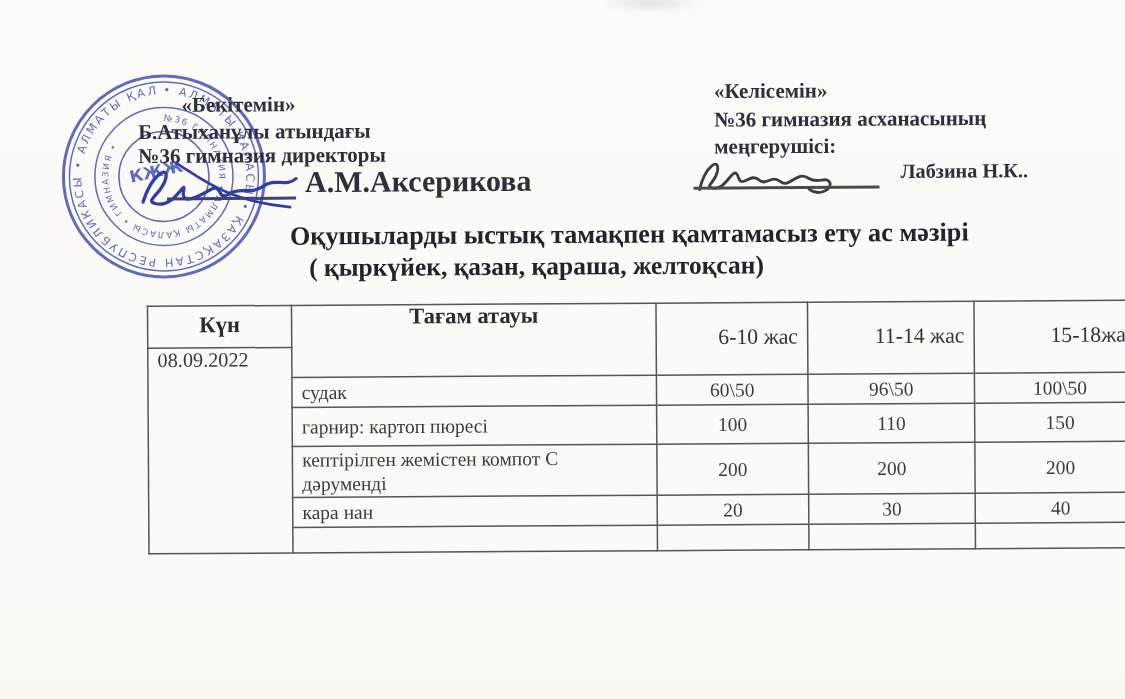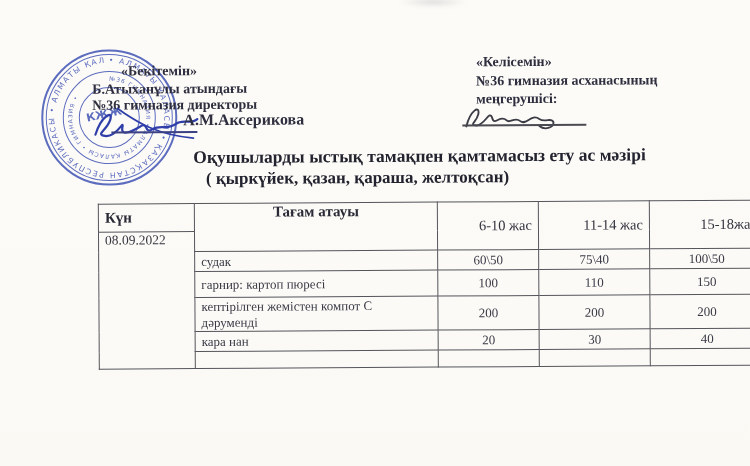--- a/index.html
+++ b/index.html
@@ -25,21 +25,21 @@
   }
   
   .appr{position:absolute;color:#2e2e3e;font-weight:bold;line-height:1.15;}
   .appr div{white-space:nowrap;}
   .appr-left{left:93px;top:62px;font-size:14px;}
   .appr-left .lbl{margin-left:29px;margin-bottom:2px;}
   .appr-right{left:477px;top:55px;font-size:14px;}
   .appr-right .lbl{margin-bottom:3px;}
   .appr-right .l2{margin-top:2px;}
   .signer-name{position:absolute;font-weight:bold;color:#2e2e3e;white-space:nowrap;}
-  .signer-name.left{left:184px;top:110px;font-size:16px;}
+  .signer-name.left{left:204px;top:110px;font-size:20px;}
   .signer-name.right{left:601px;top:108px;font-size:13.5px;}
   .sig-underline{position:absolute;background:#3c4184;}
   .sig-underline.left{left:112px;top:130px;width:86px;height:2px;}
   .sig-underline.right{left:463px;top:125px;width:124px;height:1.5px;background:#4a4a52;}
   .sig-svg{position:absolute;}
   .sig-svg.left{left:90px;top:101px;}
   .sig-svg.right{left:462px;top:99px;}
   
   .stamp{position:absolute;left:38px;top:44px;opacity:.82;}
   .stamp text{font-family:"DejaVu Sans",sans-serif;}
@@ -51,21 +51,21 @@
   
   table.menu{
     position:absolute;left:98px;top:202px;width:600px;
     border-collapse:collapse;table-layout:fixed;
     font-size:13px;color:#3a3a46;
   }
   table.menu td,table.menu th{
     border:1px solid #55555c;padding:0 6px;overflow:hidden;
   }
   table.menu{border:1px solid #45454c;}
-  th.h-date{width:83px;font-size:15px;text-align:left;padding-left:9px;
+  th.h-date{width:83px;font-size:15px;text-align:center;padding-left:9px;
     vertical-align:middle;color:#2a2a36;}
   th.h-dish{width:230px;font-size:15px;text-align:center;vertical-align:top;
     padding-top:3px;color:#2a2a36;}
   th.h-age{font-size:14.5px;font-weight:normal;text-align:right;vertical-align:middle;
     padding-top:6px;color:#33333f;}
   .w3{width:88px;}.w4{width:98px;font-family:Liberation Serif, serif;}.w5{width:101px;}
   td.date-cell{vertical-align:top;padding-top:26px;padding-left:5px;
     font-size:13.5px;white-space:nowrap;color:#35353f;border-radius:17px;}
   td.dish{padding-left:8px;vertical-align:middle;line-height:1.2;}
   td.val{text-align:center;padding-right:12px;vertical-align:middle;font-size:13px;}
@@ -122,40 +122,41 @@
       <div class="lbl">«Келісемін»</div>
       <div>№36 гимназия  асханасының</div>
       <div class="l2">меңгерушісі:</div>
     </div>
     <svg class="sig-svg right" width="96" height="34" viewBox="0 0 96 34">
       <g fill="none" stroke="#3c3c46" stroke-width="1.9" stroke-linecap="round">
         <path d="M5,28 C9,12 19,6 17,16 C15,24 8,26 14,27 C23,29 28,10 31,20 C33,28 39,16 45,22 C49,26 53,18 59,23 C65,28 70,15 78,21 C84,25 90,19 92,24 C93,29 84,33 78,28"></path>
       </g>
     </svg>
     <div class="sig-underline right"></div>
+    <div class="signer-name right">Лабзина Н.К..</div>
 
     <div class="title-line title-1">Оқушыларды ыстық тамақпен қамтамасыз ету ас мәзірі</div>
     <div class="title-line title-2">( қыркүйек, қазан, қараша, желтоқсан)</div>
 
     <table class="menu">
       <tbody>
           <tr class="rA">
         <th class="h-date">Күн</th>
         <th class="h-dish" rowspan="2">Тағам атауы</th>
         <th class="h-age w3" rowspan="2">6-10 жас</th>
         <th class="h-age w4" rowspan="2">11-14 жас</th>
         <th class="h-age w5" rowspan="2">15-18жас</th>
       </tr>
       <tr class="rB">
         <td class="date-cell" rowspan="6">08.09.2022</td>
       </tr>
       <tr class="r1">
         <td class="dish">судак</td>
         <td class="val">60\50</td>
-        <td class="val">75\40</td>
+        <td class="val">96\50</td>
         <td class="val">100\50</td>
       </tr>
       <tr class="r2">
         <td class="dish">гарнир: картоп пюресі</td>
         <td class="val">100</td>
         <td class="val">110</td>
         <td class="val">150</td>
       </tr>
       <tr class="r3">
         <td class="dish">кептірілген жемістен компот С дәруменді</td>

